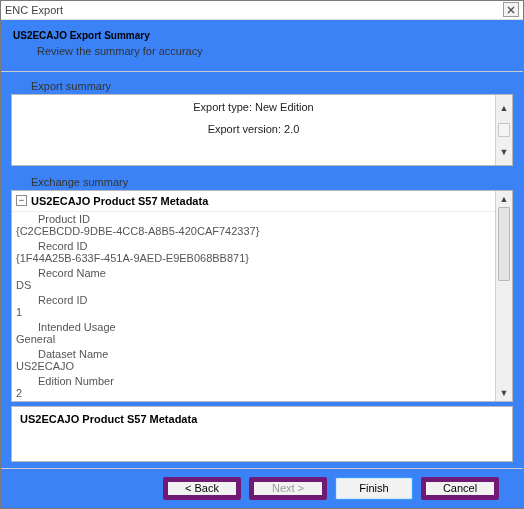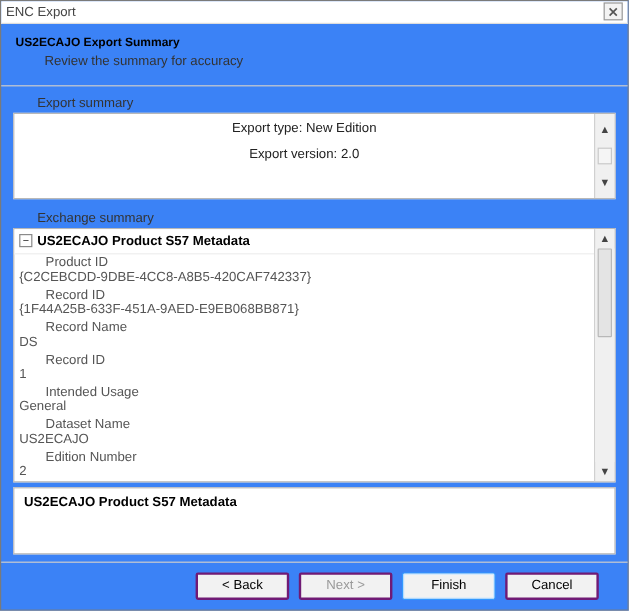--- a/index.html
+++ b/index.html
@@ -32,21 +32,21 @@
   .grid { flex: 1; font-size: 11px; overflow: hidden; }
   .grid-header-row { display:flex; align-items:center; background:#fff; padding: 4px 4px; border-bottom:1px solid #eee;}
   .toggle { width:11px; height:11px; border:1px solid #8a8a8a; display:inline-flex; align-items:center; justify-content:center; margin-right:4px; font-size:9px; line-height:1; cursor:pointer; background:#fff;}
   .grid-header-row .name { font-weight:bold; color:#000;}
   .grid-row { display:flex; padding: 1px 4px 2px 4px; color:#555;flex-direction:column;}
   .grid-row .k { width: 230px; padding-left: 22px; white-space:nowrap; overflow:hidden;}
   .grid-row .v { flex:1; white-space:nowrap; overflow:hidden;}
   .panel.meta-detail { margin-top: 4px; height: 56px; padding: 6px 8px; font-size: 11px; font-weight: bold; color:#000;}
   .btnbar { height: 48px; border-top: 1px solid #ccc; display:flex; align-items:center; justify-content:center; gap:8px; padding-right: 24px;}
   .btnbar .spacer { flex:1; }
-  button.wiz { width: 78px; height: 23px; font-size: 11px; border: 2px solid #701a75; background:#f2f2f2; border-radius:2px; cursor:pointer; color:#000;}
+  button.wiz { width: 78px; height: 23px; font-size: 11px; border: 5px solid #701a75; background:#f2f2f2; border-radius:2px; cursor:pointer; color:#000;}
   button.wiz:disabled { color:#9a9a9a; cursor:default; }
   button.wiz.primary { border:1px solid #3399ff; box-shadow: inset 0 0 0 1px #cde8ff; }
   .tri { font-size: 9px; color:#444;}
 </style>
 </head>
 <body>
 
 <div class="window">
   <div class="titlebar">
     <span class="title">ENC Export</span>

